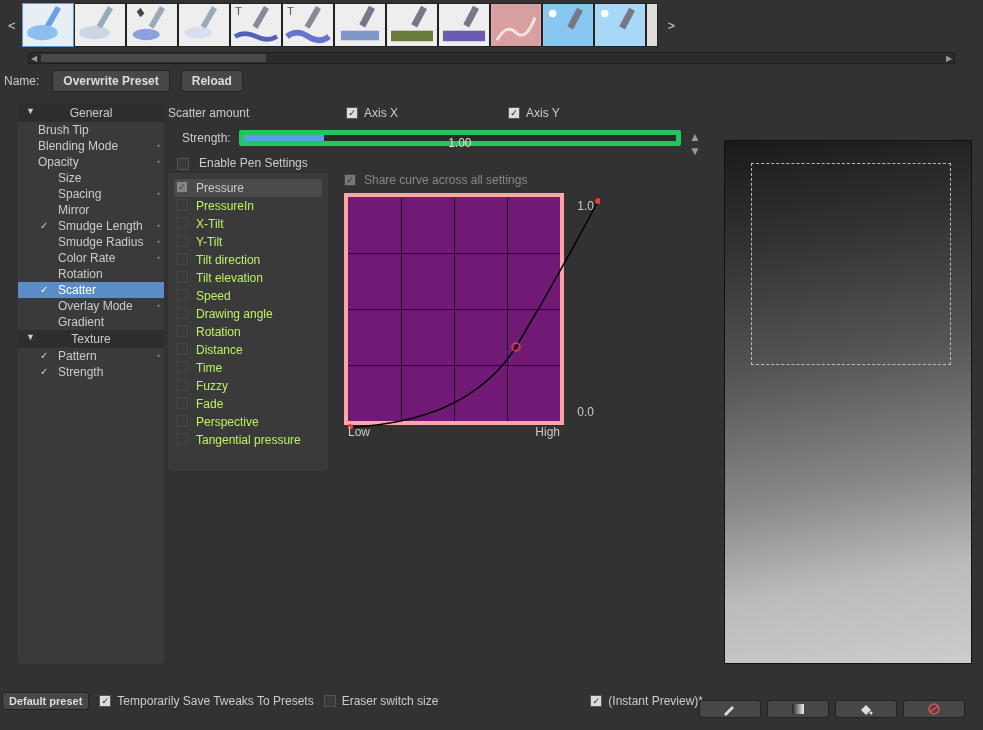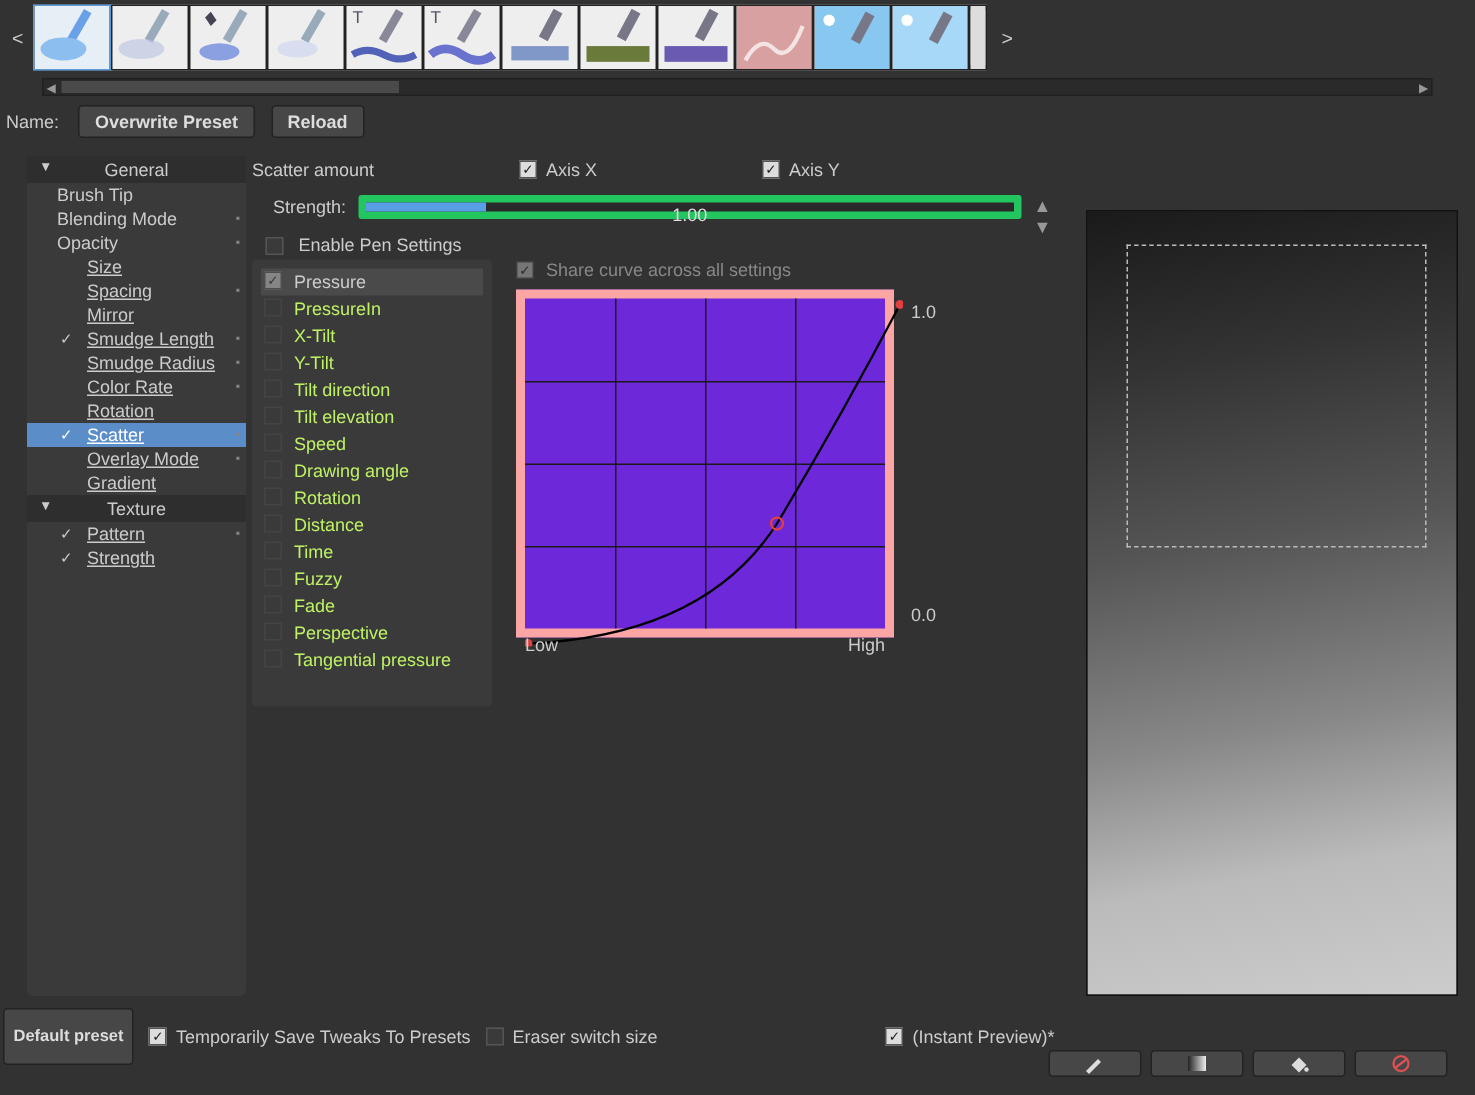--- a/index.html
+++ b/index.html
@@ -21,21 +21,21 @@
 .name-label { color: #ccc; padding-right: 2px; }
 .name-field { flex: 1; background: #3a3a3a; border: 1px solid #202020; padding: 3px 6px; font-style: italic; color: #ddd; border-radius: 3px; }
 .btn { background: #474747; border: 1px solid #222; border-radius: 3px; padding: 3px 10px; color: #ddd; cursor: pointer; font-weight: bold; }
 
 .main { display: flex; margin-top: 10px; height: 560px; }
 
 .left-panel { width: 146px; background: #3a3a3a; padding: 0; border-radius: 4px; margin-left: 18px; }
 .section-header { background: #2e2e2e; text-align: center; padding: 2px 0; position: relative; }
 .section-header .tri { position: absolute; left: 8px; font-size: 9px; }
 .prop-item { padding: 1px 4px 1px 20px; position: relative; cursor: pointer; }
-.prop-item.indent { padding-left: 40px; text-decoration: underline; }
+.prop-item.indent { padding-left: 40px; }
 .prop-item.selected { background: #5b8dc9; color: #fff; }
 .prop-check { position: absolute; left: 22px; top: 2px; font-size: 10px; }
 .prop-item.indent .prop-check { left: 22px; }
 .lock-i { position: absolute; right: 4px; top: 3px; font-size: 8px; color: #888; }
 
 .center-panel { flex: 1; padding: 2px 12px 0 4px; }
 .row { display: flex; align-items: center; margin-bottom: 10px; }
 .scatter-row { gap: 0; }
 .scatter-label { width: 178px; }
 .axis-chk { display: flex; align-items: center; gap: 6px; margin-right: 110px; }
@@ -53,31 +53,31 @@
 .enable-row { padding-left: 9px; display:flex; align-items:flex-end; gap: 10px; margin: 3px 0; }
 
 .mid-row { display: flex; gap: 16px; }
 .sensor-list { width: 160px; background: #3a3a3a; padding: 6px 6px 22px 6px; border-radius: 3px; }
 .sensor-item { padding: 2px 4px 2px 22px; color: #bef264; position: relative; cursor: pointer; }
 .sensor-item.sel { background: #4a4a4a; color: #ccc; }
 .sensor-item .chk { position: absolute; left: 2px; top: 2px; }
 
 .curve-area { position: relative; }
 .share-row { display:flex; align-items:center; gap:8px; margin-bottom:6px; color:#888; }
-.curve-box { width: 252px; height: 232px; background: #6d28d9; border: 6px solid #fca5a5; position: relative; }
+.curve-box { width: 220px; height: 232px; background: #701a75; border: 4px solid #fca5a5; position: relative; }
 .grid-v, .grid-h { position: absolute; background: #1a1a1a; }
 .curve-labels-right { position: absolute; right: -34px; font-size: 12px; color:#ccc; }
 .curve-labels-bot { position: absolute; bottom: -18px; color:#ccc;margin-top:40px; }
 
 .right-panel { width: 270px; display:flex; flex-direction:column; align-items:center; padding-top: 0; }
 .preview-big { width: 248px; height: 644px; background: linear-gradient(170deg, #1a1a1a 0%, #333 20%, #555 42%, #888 65%, #bbb 82%, #ccc 100%); border: 1px solid #111; margin-top: 36px; position: relative; }
 .sel-rect { position: absolute; top: 22px; left: 26px; width: 200px; height: 202px; border: 1px dashed #bbb; }
 
 .bottom-bar { position: absolute; left: 2px; bottom: 20px; right: 280px; display: flex; align-items: center; gap: 10px; }
-.bottom-bar .btn { font-size: 11px; padding: 12px 6px; }
+.bottom-bar .btn { font-size: 11px; padding: 2px 6px; }
 .opt { display:flex; align-items:center; gap:6px; }
 
 .tool-row { position: absolute; right: 18px; bottom: 12px; display: flex; gap: 6px; }
 .tool-btn { width: 62px; height: 18px; background: #474747; border:1px solid #222; border-radius:3px; display:flex; align-items:center; justify-content:center; }
 .tool-btn svg { width: 16px; height: 14px; }
 </style>
 </head>
 <body>
 
 <div class="top-strip">

